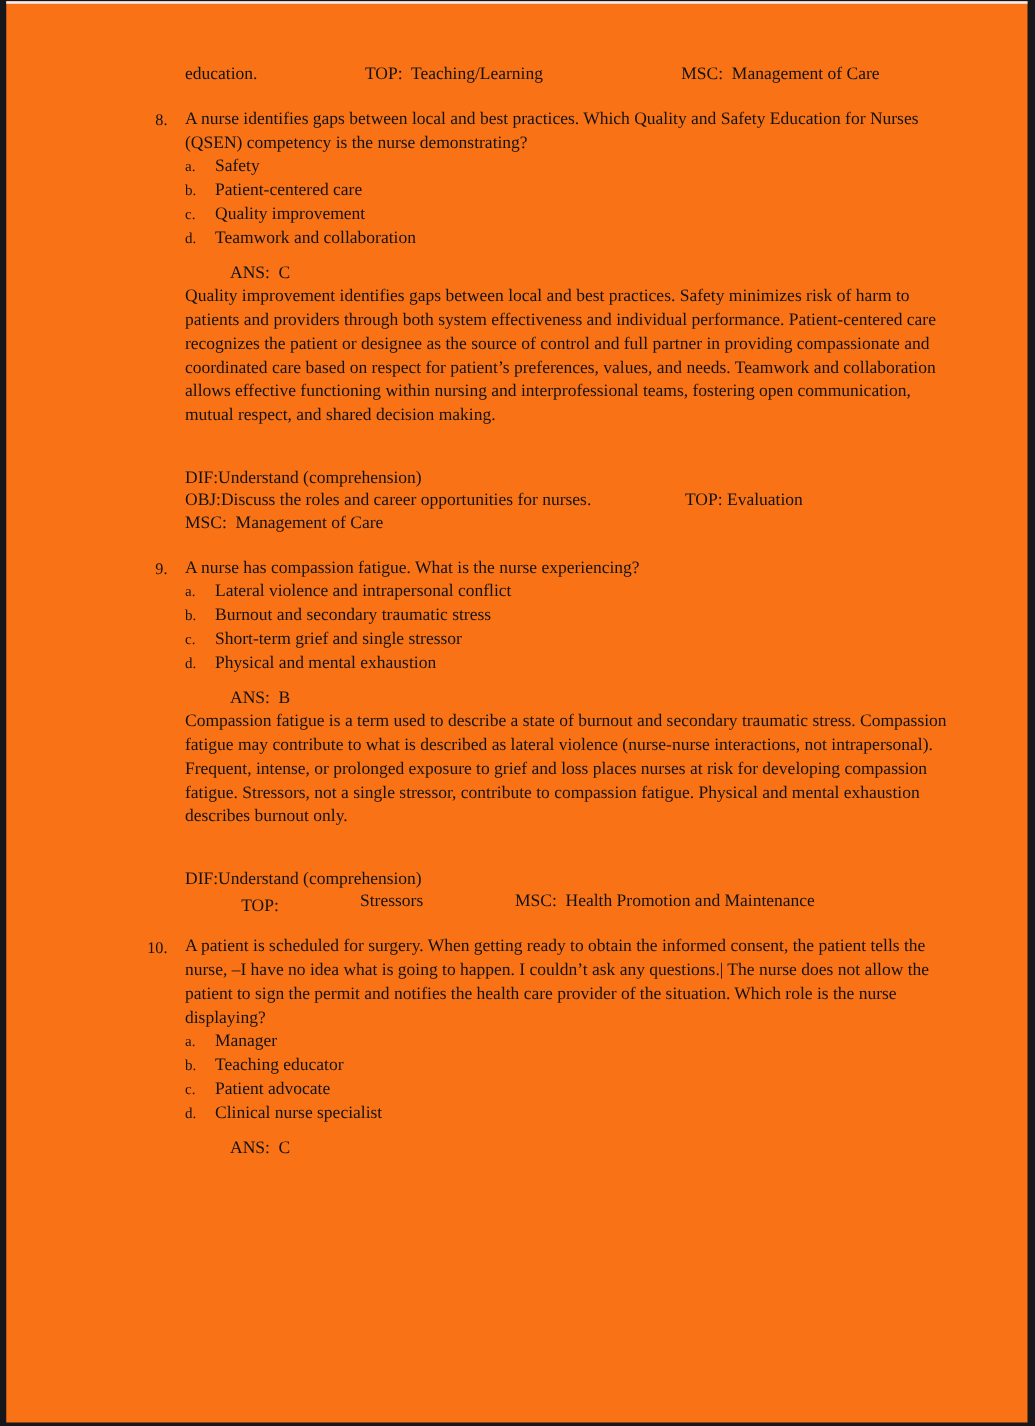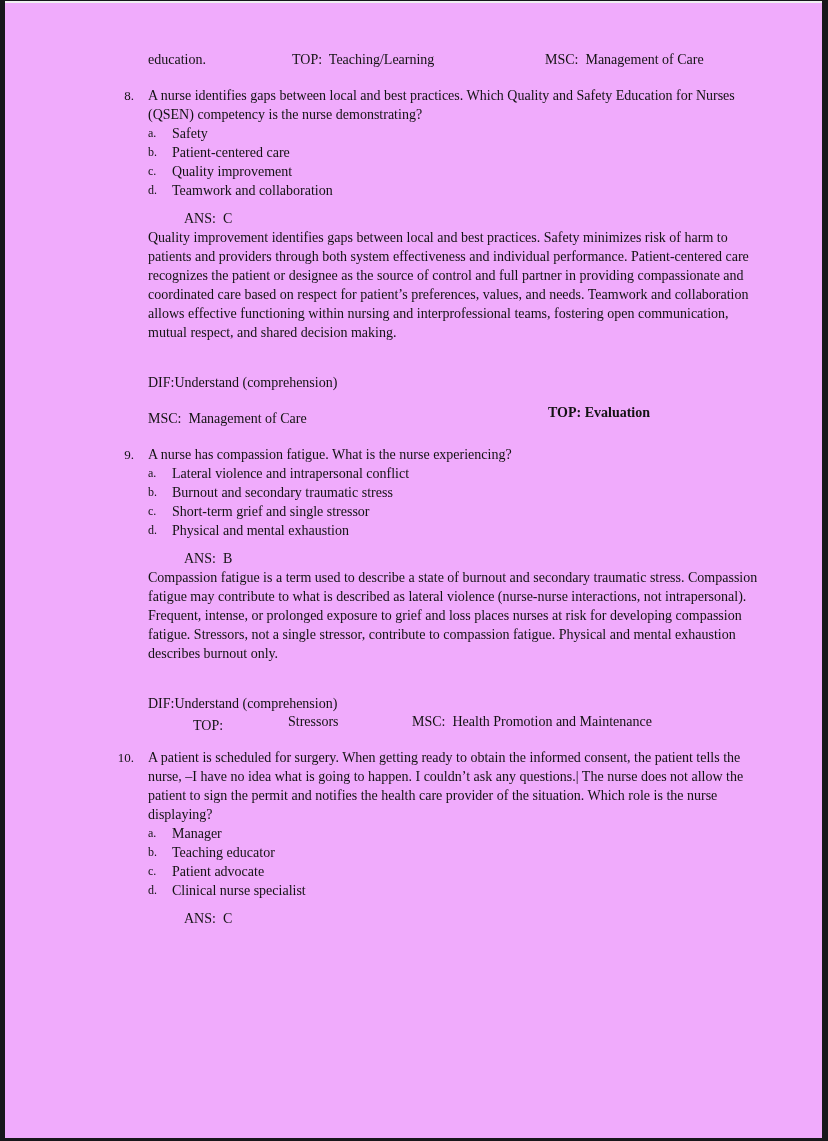--- a/index.html
+++ b/index.html
@@ -3,21 +3,21 @@
 <meta charset="utf-8">
 <style>
   html,body{margin:0;padding:0;}
   body{
     width:828px;height:1141px;position:relative;
     background:#17171b;
     font-family:"Liberation Serif","DejaVu Serif",serif;
   }
   .page{
     position:absolute;left:5px;right:6px;top:1px;bottom:3px;
-    background:#f0abfc;border-top:2px solid #f0f0f2;
+    background:#f97316;border-top:2px solid #f0f0f2;
     overflow:hidden;
   }
   .content{
     position:absolute;left:143px;top:47px;width:622px;
     color:#131313;font-size:14px;line-height:19px;
   }
   .pre{white-space:pre-wrap;}
   
   .header-line{position:relative;height:19px;}
   .header-line .c2{position:absolute;left:144px;top:0;}
@@ -26,21 +26,21 @@
   .question{position:relative;margin-top:17px;}
   .qnum{position:absolute;left:-38px;top:0;width:24px;text-align:right;font-size:13px;}
   .stem{margin:0;}
   .opt{display:flex;align-items:flex-start;}
   .opt .letter{width:24px;flex:0 0 24px;font-size:12px;line-height:19px;}
   .opt .otext{flex:1;}
   .ans{margin-top:9px;margin-left:36px;}
   .rationale{margin:0;}
   .meta{margin-top:32px;}
   .meta-line{position:relative;min-height:18px;line-height:18px;}
-  .meta-line .tab-far{position:absolute;left:400px;top:12px;font-weight:bold;}
+  .meta-line .tab-far{position:absolute;left:400px;top:0;}
   .meta-line .tab-a{position:absolute;left:45px;top:4px;}
   .meta-line .tab-b{position:absolute;left:140px;top:0;}
   .meta-line .tab-c{position:absolute;left:264px;top:0;}
 </style>
 </head>
 <body>
 
 <div class="page">
   <div class="content">
 
@@ -69,20 +69,21 @@
         <span class="letter">d.</span>
         <span class="otext">Teamwork and collaboration</span>
       </div>
       <div class="ans pre">ANS:  C</div>
       <p class="rationale">Quality improvement identifies gaps between local and best practices. Safety minimizes risk of harm to patients and providers through both system effectiveness and individual performance. Patient-centered care recognizes the patient or designee as the source of control and full partner in providing compassionate and coordinated care based on respect for patient’s preferences, values, and needs. Teamwork and collaboration allows effective functioning within nursing and interprofessional teams, fostering open communication, mutual respect, and shared decision making.</p>
       <div class="meta">
         <div class="meta-line">
           <span class="pre">DIF:Understand (comprehension)</span>
         </div>
         <div class="meta-line">
+          <span class="pre">OBJ:Discuss the roles and career opportunities for nurses.</span>
           <span class="tab-far pre">TOP: Evaluation</span>
         </div>
         <div class="meta-line">
           <span class="pre">MSC:  Management of Care</span>
         </div>
       </div>
     </div>
 
     <div class="question">
       <span class="qnum">9.</span>

